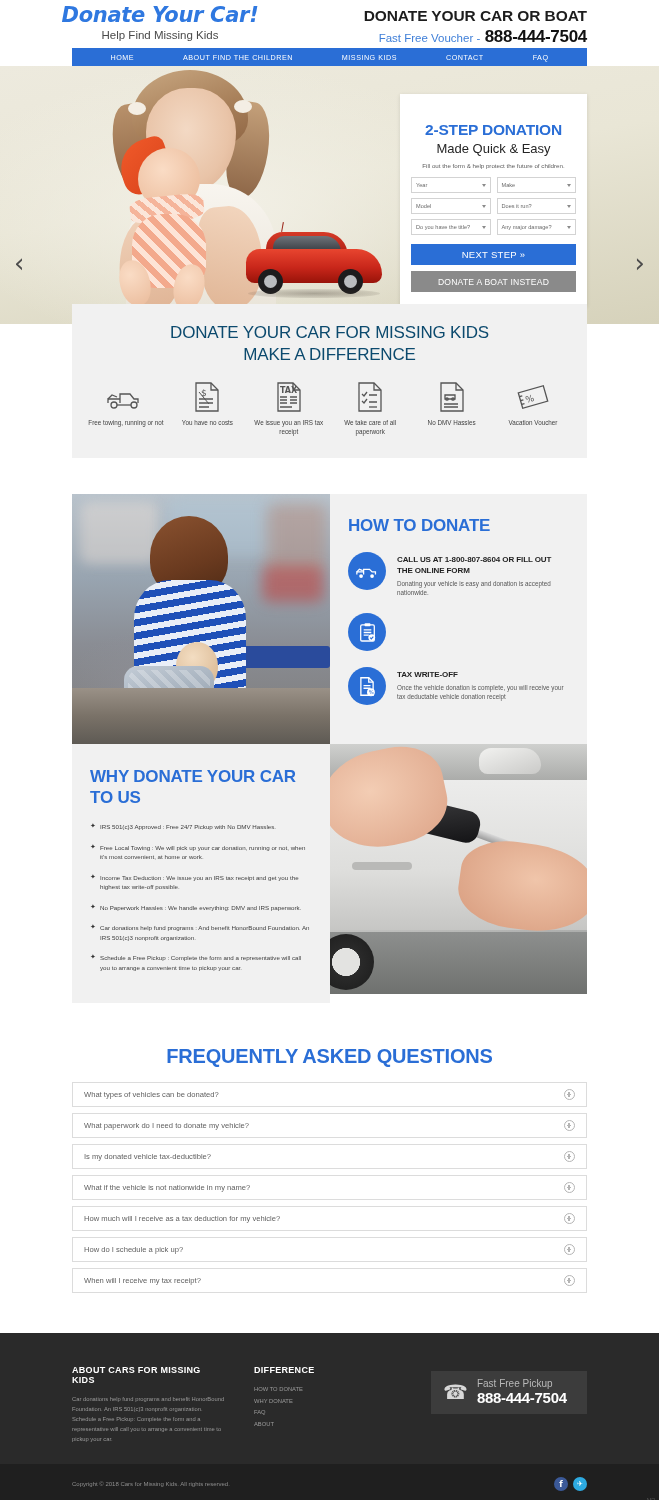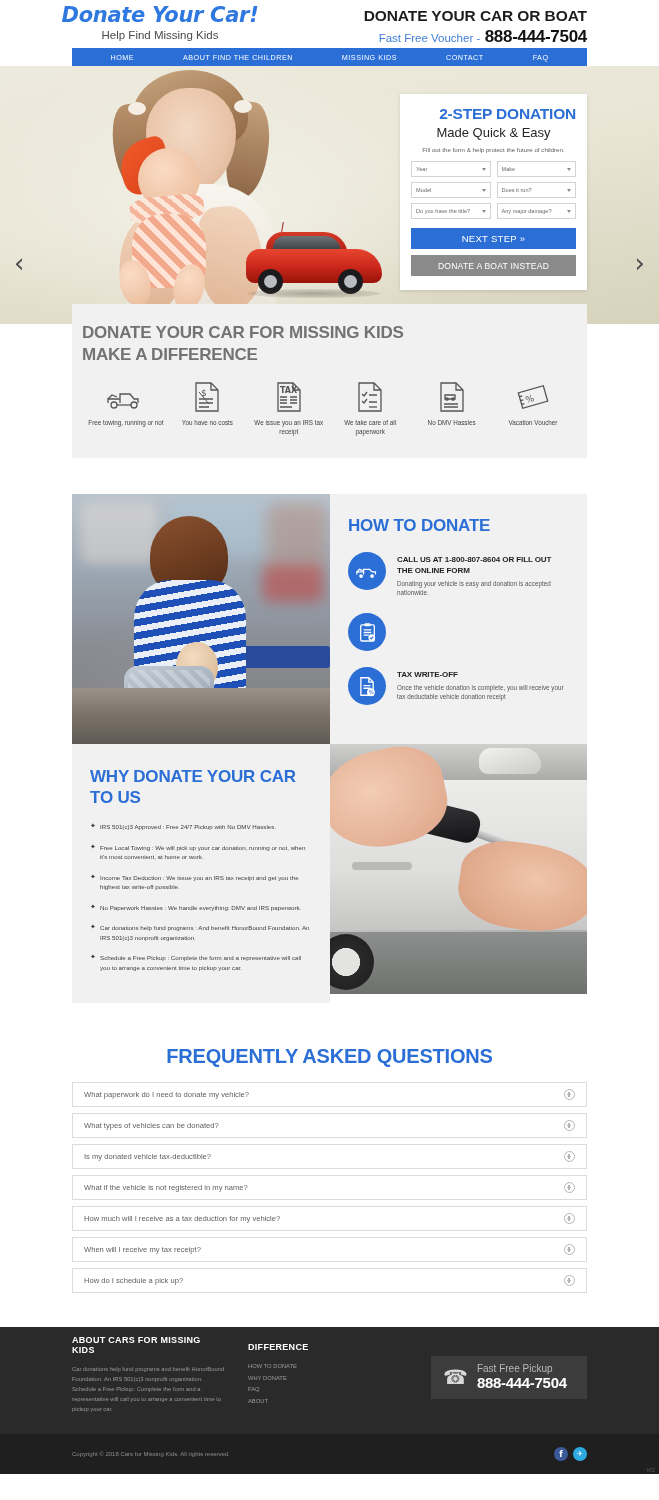--- a/index.html
+++ b/index.html
@@ -217,22 +217,22 @@
   .hero-arrow.right { right: 14px; }
 
   
   .form-card {
     position: absolute; right: 72px; top: 28px;
     width: 187px; background: #ffffff;
     padding: 10px 11px 14px 11px;
     box-shadow: 0 1px 4px rgba(0,0,0,.12);
   }
   .fc-title {
-    text-align: right; font-size: 15.5px; font-weight: bold;
-    color: #2a6ed6; letter-spacing: -0.2px; line-height: 19px;
+    text-align: center; font-size: 15.5px; font-weight: bold;
+    color: #2a6ed6; letter-spacing: -0.2px; line-height: 19px; margin-top: 16px;
   }
   .fc-sub {
     text-align: center; font-size: 13px; font-weight: normal;
     color: #252525; line-height: 17px; margin-top: 1px;
   }
   .fc-note {
     text-align: center; font-size: 6.2px; color: #5c5c5c;
     margin-top: 5px; margin-bottom: 8px;
   }
   .fc-grid {
@@ -264,21 +264,21 @@
   }
 
   
   .benefits {
     margin: -20px 72px 0 72px;
     background: #f1f1f1;
     padding: 18px 10px 22px 10px;
     position: relative; z-index: 3;
   }
   .ben-h1, .ben-h2 {
-    color: #737373; font-weight: bold;
+    text-align: center; color: #0c4a6e; font-weight: normal;
     font-size: 17px; letter-spacing: -0.2px; line-height: 22px;
   }
   .ben-row {
     display: flex; justify-content: space-between;
     margin-top: 14px; padding: 0 4px;
   }
   .ben-item { width: 80px; text-align: center; }
   .ben-icon { height: 34px; display:flex; align-items:center; justify-content:center; }
   .ben-label {
     font-size: 6.3px; color: #3f3f3f; line-height: 9px; margin-top: 4px;
@@ -393,21 +393,21 @@
     background: linear-gradient(160deg,#3a3a3c,#121214);
     border-radius: 13px; transform: rotate(14deg);
   }
   .wp-fob::before { content:""; position:absolute; left:14px; top:7px; width:8px; height:5px; background:#8e1f18; border-radius:2px; }
   .wp-fob::after { content:""; position:absolute; left:14px; top:17px; width:8px; height:5px; background:#8e1f18; border-radius:2px; }
   .wp-key { position:absolute; left: 140px; top: 90px; width: 40px; height: 8px; background: linear-gradient(180deg,#dadada,#9a9a9a); transform: rotate(20deg); border-radius:2px; }
   .wp-ground { position:absolute; left:0; bottom:0; width:100%; height:62px; background: linear-gradient(180deg,#8d8f8e,#6f716f); }
   .wp-wheel { position:absolute; left:-12px; bottom:4px; width:56px; height:56px; border-radius:50%; background: radial-gradient(circle,#e3e3e1 35%,#2a2a2a 36%,#1b1b1b 100%); }
 
   
-  .faq { margin: 42px 72px 8px 72px; padding-bottom: 20px; }
+  .faq { margin: 42px 72px 14px 72px; padding-bottom: 20px; }
   .faq-title {
     text-align: center; color: #2a6ed6; font-weight: bold;
     font-size: 20px; letter-spacing: -0.2px; margin-bottom: 14px;
   }
   .faq-item {
     height: 25px; border: 1px solid #dcdcdc; background: #fff;
     display: flex; align-items: center; justify-content: space-between;
     padding: 0 11px; margin-bottom: 6px; cursor: pointer;
   }
   .faq-q { font-size: 7.6px; color: #5f5f5f; }
@@ -416,22 +416,22 @@
     border: 1.4px solid #b5b5b5; position: relative; flex: none;
   }
   .faq-plus::before, .faq-plus::after {
     content: ""; position: absolute; background: #b5b5b5;
   }
   .faq-plus::before { left: 1.8px; top: 3.7px; width: 4.5px; height: 1.3px; }
   .faq-plus::after  { left: 3.4px; top: 2.1px; width: 1.3px; height: 4.5px; }
 
   
   .footer {
-    background: #2a2a2a; padding: 8px 72px 20px 72px;
-    display: flex; gap: 8px; align-items: center;
+    background: #2a2a2a; padding: 32px 72px 20px 72px;
+    display: flex; gap: 14px;
   }
   .ft-col-about { width: 168px; padding-right: 14px; }
   .ft-col-nav { width: 80px; }
   .ft-col-safe { width: 94px; }
   .ft-col-phone { flex: 1; display: flex; justify-content: flex-end; align-items: flex-start; padding-top: 6px;}
   .ft-h {
     color: #ffffff; font-size: 9px; font-weight: bold;
     letter-spacing: .3px; margin-bottom: 9px;
   }
   .ft-p { color: #9a9a9a; font-size: 5.8px; line-height: 10px; }
@@ -778,45 +778,45 @@
     <div class="wp-fob"></div>
     <div class="wp-hand1"></div>
     <div class="wp-hand2"></div>
   </div>
 </div>
 
 <div class="faq">
   <div class="faq-title">FREQUENTLY ASKED QUESTIONS</div>
 
   <div class="faq-item">
+    <div class="faq-q">What types of vehicles can be donated?</div>
+    <div class="faq-plus"></div>
+  </div>
+  <div class="faq-item">
     <div class="faq-q">What paperwork do I need to donate my vehicle?</div>
-    <div class="faq-plus"></div>
-  </div>
-  <div class="faq-item">
-    <div class="faq-q">What types of vehicles can be donated?</div>
     <div class="faq-plus"></div>
   </div>
   <div class="faq-item">
     <div class="faq-q">Is my donated vehicle tax-deductible?</div>
     <div class="faq-plus"></div>
   </div>
   <div class="faq-item">
-    <div class="faq-q">What if the vehicle is not registered in my name?</div>
+    <div class="faq-q">What if the vehicle is not nationwide in my name?</div>
     <div class="faq-plus"></div>
   </div>
   <div class="faq-item">
     <div class="faq-q">How much will I receive as a tax deduction for my vehicle?</div>
     <div class="faq-plus"></div>
   </div>
   <div class="faq-item">
+    <div class="faq-q">How do I schedule a pick up?</div>
+    <div class="faq-plus"></div>
+  </div>
+  <div class="faq-item">
     <div class="faq-q">When will I receive my tax receipt?</div>
-    <div class="faq-plus"></div>
-  </div>
-  <div class="faq-item">
-    <div class="faq-q">How do I schedule a pick up?</div>
     <div class="faq-plus"></div>
   </div>
 </div>
 
 <div class="footer">
   <div class="ft-col-about">
     <div class="ft-h">ABOUT CARS FOR MISSING KIDS</div>
     <div class="ft-p">Car donations help fund programs and benefit HonorBound Foundation. An IRS 501(c)3 nonprofit organization. Schedule a Free Pickup: Complete the form and a representative will call you to arrange a convenient time to pickup your car.</div>
   </div>
 

